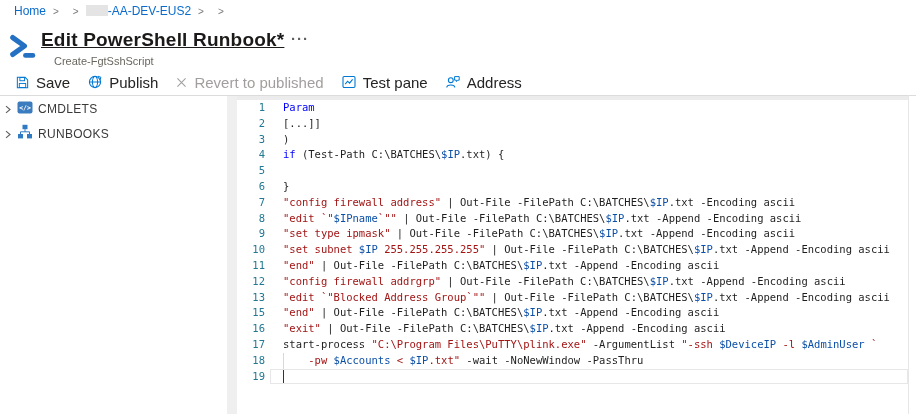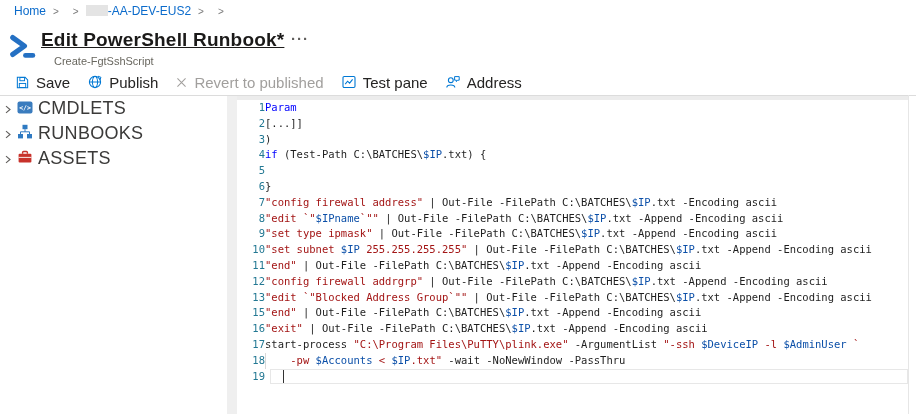--- a/index.html
+++ b/index.html
@@ -30,34 +30,34 @@
          cursor:pointer; white-space:nowrap;justify-content:center; }
   .cmd.disabled { color:#a19f9d; cursor:default; }
   .cmd svg { display:block; }
 
   
   .content-top-border { position:absolute; left:0; top:95px; width:916px; height:1px;
                         background:#dcdcdc; }
   .sidebar { position:absolute; left:0; top:96px; width:227px; height:318px; background:#fff; }
   .side-item { height:25px; display:flex; align-items:center; gap:5px; padding-left:4px;
                cursor:pointer; }
-  .side-label { font-size:18px; color:#3b3a39; letter-spacing:.3px; }
+  .side-label { font-size:12px; color:#3b3a39; letter-spacing:.3px; }
   .gutter-strip { position:absolute; left:227px; top:96px; width:10px; height:318px;
                   background:#efefef; }
   .editor { position:absolute; left:237px; top:96px; width:671px; height:318px;
             background:#fff; }
   .editor-topband { height:4px; background:#ececec; }
   .editor-right-border { position:absolute; left:908px; top:95px; width:1px; height:319px;
                          background:#e6e6e6; }
 
   
   .code-lines { font-family:"DejaVu Sans Mono", monospace; font-size:10.5px; }
   .code-row { position:relative; height:15.8px; line-height:15.8px; display:flex; }
   .ln { flex:none; width:28px; text-align:right; color:#237893; }
-  .code { white-space:pre; position:relative; color:#1e1e1e;text-align:right; }
+  .code { margin-left:18px; white-space:pre; position:relative; color:#1e1e1e;text-align:right; }
   .tk-d { color:#1e1e1e; }
   .tk-k { color:#0000ff; }
   .tk-s { color:#a31515; }
   .tk-v { color:#0b4fa8; }
   .guide { position:absolute; left:0; top:0; width:1px; height:100%; background:#d8d8d8; }
   .current-box { position:absolute; left:33px; right:0; top:0; height:15.8px;
                  border:1px solid #e7e7e7; pointer-events:none; }
   .caret { position:absolute; left:46px; top:1px; width:1.2px; height:13px; background:#333; }
 </style>
 </head>
@@ -159,35 +159,20 @@
     <span>
       <svg width="16" height="16" viewBox="0 0 16 16">
         <rect x="5.5" y="0.8" width="5" height="4.4" fill="#2f7ac2"></rect>
         <path d="M8 5.2 v2.6 M3.5 10 v-2.2 h9 v2.2" stroke="#2f7ac2" stroke-width="1" fill="none"></path>
         <rect x="1" y="10" width="5" height="4.4" fill="#2f7ac2"></rect>
         <rect x="10" y="10" width="5" height="4.4" fill="#2f7ac2"></rect>
       </svg>
     </span>
     <span class="side-label">RUNBOOKS</span>
   </div>
-  <div class="side-item">
-    <span>
-      <svg width="8" height="9" viewBox="0 0 8 9">
-          <path d="M2 1.2 L6 4.5 L2 7.8" fill="none" stroke="#605e5c" stroke-width="1.1"></path>
-        </svg>
-    </span>
-    <span>
-      <svg width="16" height="16" viewBox="0 0 16 16">
-        <path d="M5.6 4.8 v-1.3 a1 1 0 0 1 1-1 h2.8 a1 1 0 0 1 1 1 v1.3" fill="none" stroke="#c8322b" stroke-width="1.4"></path>
-        <rect x="1.6" y="4.8" width="12.8" height="8.6" rx="1" fill="#c8322b"></rect>
-        <path d="M1.6 8.4 h12.8" stroke="#fff" stroke-width="0.9"></path>
-      </svg>
-    </span>
-    <span class="side-label">ASSETS</span>
-  </div>
 </div>
 
 <div class="gutter-strip"></div>
 
 <div class="editor">
   <div class="editor-topband"></div>
   <div class="code-lines">
       <div class="code-row">
         <span class="ln">1</span>
         <span class="code"><span class="tk-k">Param</span></span>

